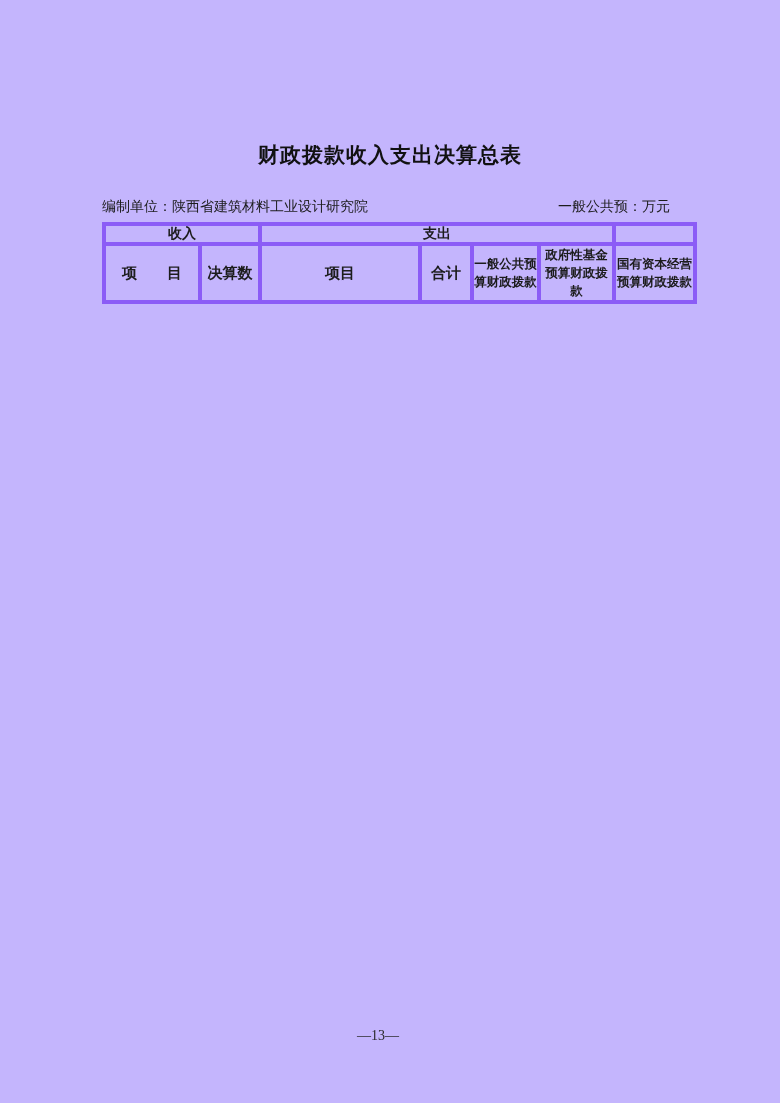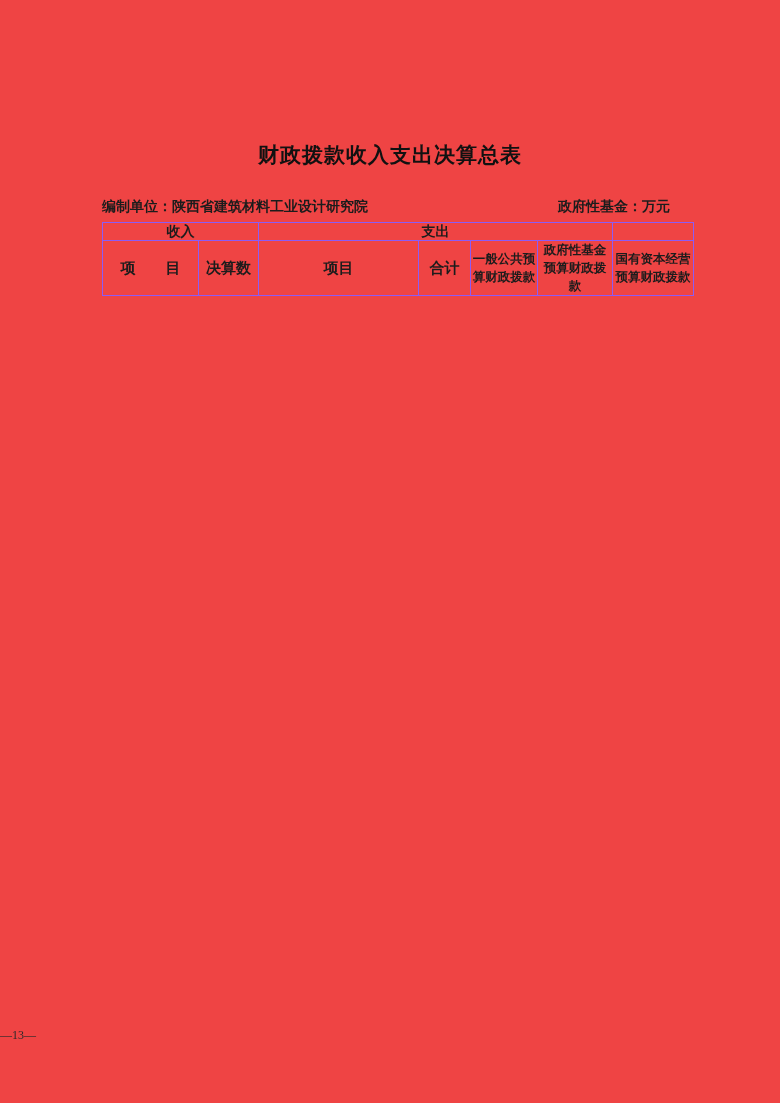--- a/index.html
+++ b/index.html
@@ -1,71 +1,71 @@
 <!DOCTYPE html>
 <html><head>
 <meta charset="utf-8">
 <style>
   html,body{margin:0;padding:0;background:#ffffff;}
   .page{
     position:relative;
     width:780px;height:1103px;
-    background:#ef4444;
+    background:#c4b5fd;
     font-family:"Liberation Serif","DejaVu Serif",serif;
     color:#1c1c1c;
     overflow:hidden;
   }
   .title{
     position:absolute;top:141px;left:0;width:780px;
     text-align:center;
     font-size:21px;font-weight:bold;letter-spacing:1px;color:#111;
   }
   .table-code{
     position:absolute;top:177px;left:102px;width:591px;
     text-align:right;padding-right:11px;box-sizing:border-box;
     font-size:14px;font-weight:bold;
   }
   .meta-row{
     position:absolute;top:198px;left:102px;width:591px;
     display:flex;justify-content:space-between;box-sizing:border-box;
-    font-size:14px;font-weight:bold;text-align:center;
+    font-size:14px;font-weight:normal;text-align:center;
   }
   .meta-row .amount-unit{padding-right:23px;}
   table.fiscal{
     position:absolute;top:222px;left:102px;
     width:591px;table-layout:fixed;
     border-collapse:collapse;
   }
   table.fiscal td,table.fiscal th{
-    border:1px solid #8b5cf6;
+    border:4px solid #8b5cf6;
     padding:0;vertical-align:middle;
     font-weight:normal;color:#1c1c1c;
     overflow:hidden;
   }
   tr.hdr1{height:18px;}
   tr.hdr1 th{font-size:14px;font-weight:bold;line-height:16px;text-align:center;}
   tr.hdr2{height:53px;}
   tr.hdr2 th{font-size:15px;font-weight:bold;text-align:center;}
   tr.hdr2 th.twoline{font-size:12.5px;line-height:18px;white-space:pre-line;}
   .page-number{
     position:absolute;top:1028px;left:0;width:756px;
-    text-align:left;font-size:12px;color:#2a2a2a;
+    text-align:center;font-size:14px;color:#2a2a2a;
   }
 </style>
 </head>
 <body>
 
 <div class="page">
 
   <div class="title">财政拨款收入支出决算总表</div>
 
 
   <div class="meta-row">
     <div><span>编制单位：</span><span>陕西省建筑材料工业设计研究院</span></div>
-    <div class="amount-unit">政府性基金：万元</div>
+    <div class="amount-unit">一般公共预：万元</div>
   </div>
 
   <table class="fiscal">
     <colgroup>
       <col style="width:96px">
         <col style="width:60px">
         <col style="width:160px">
       <col style="width:52px">
         <col style="width:67px">
         <col style="width:75px">

